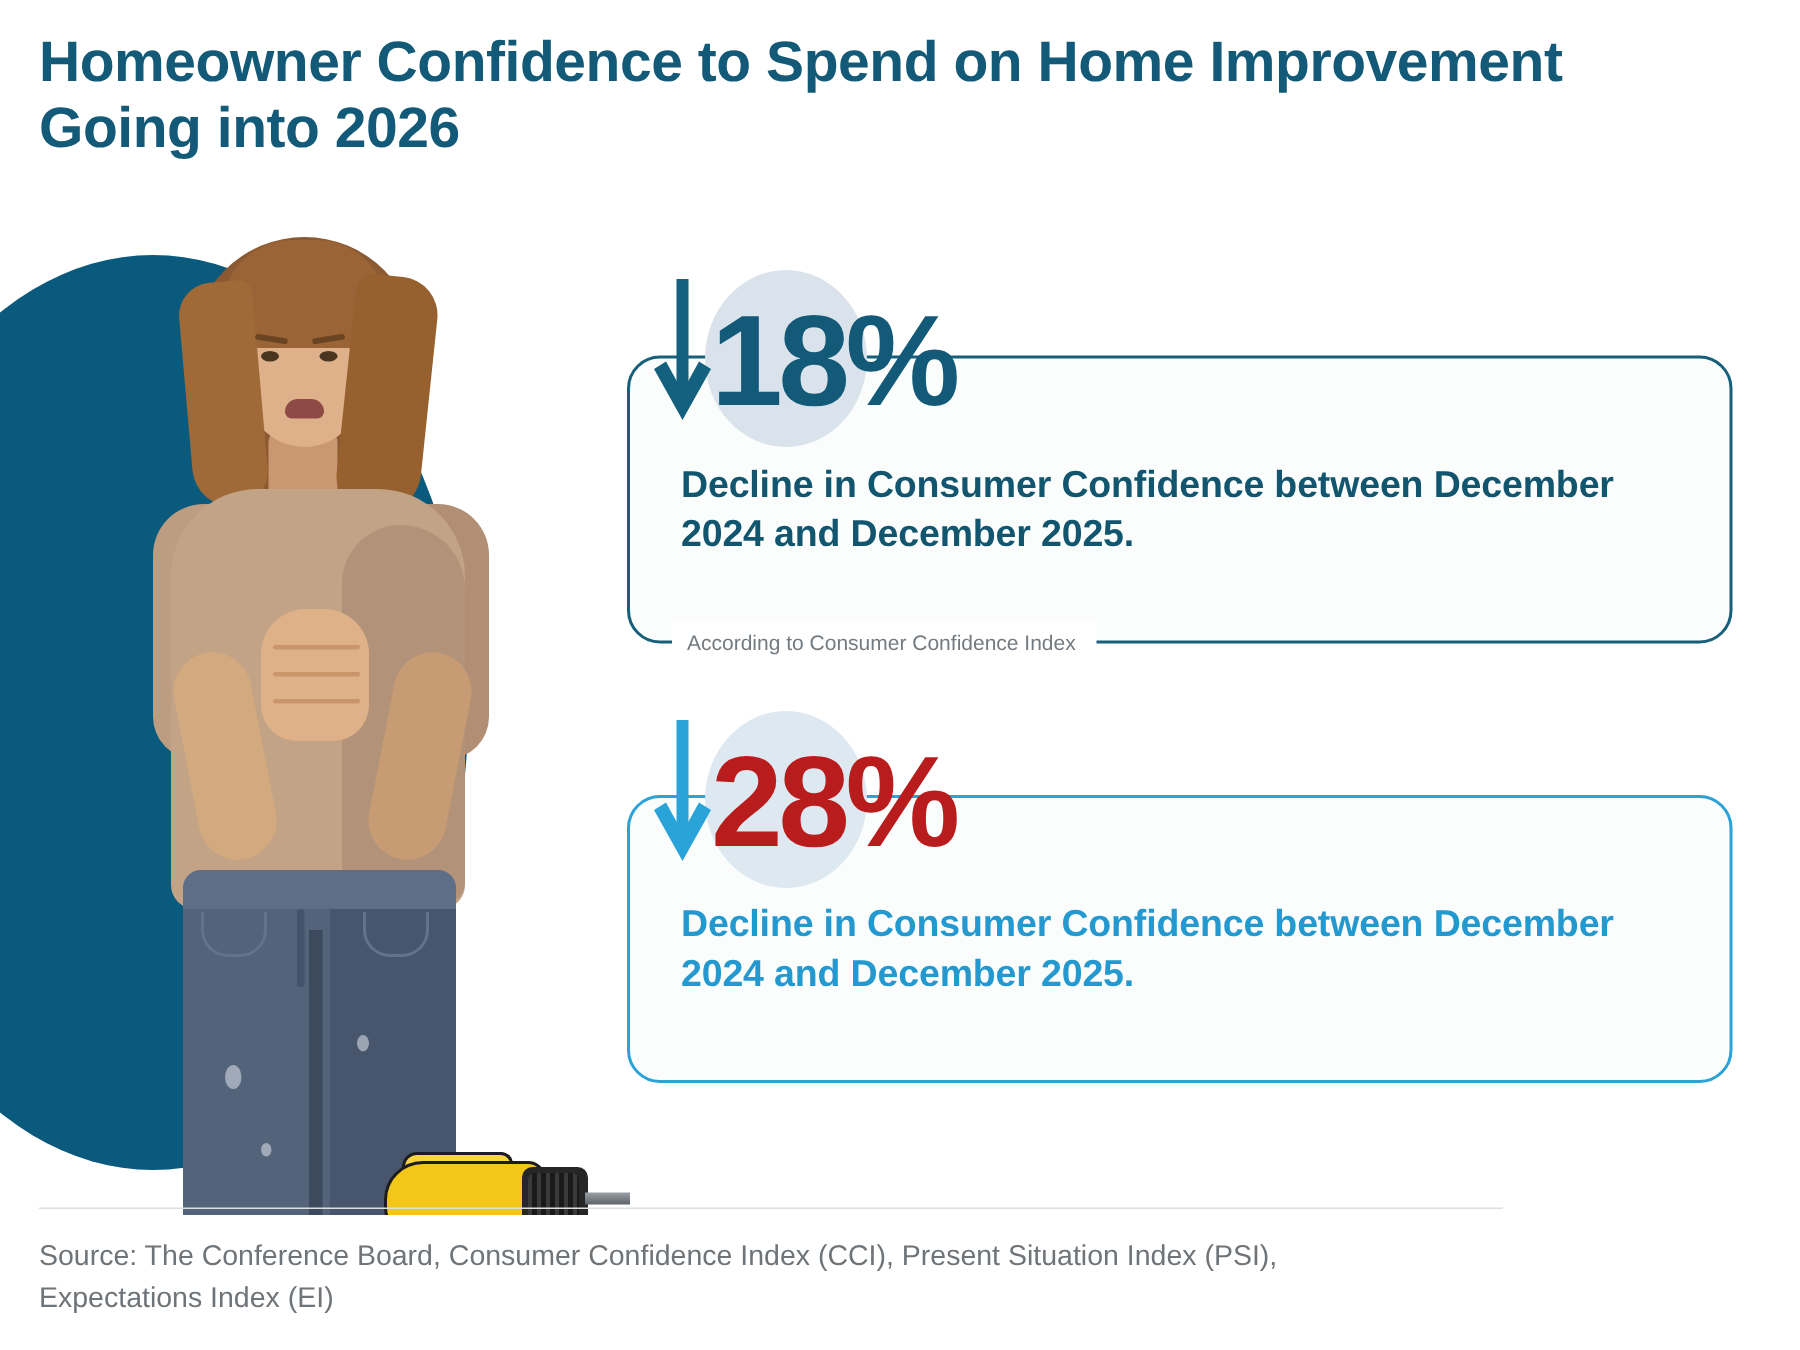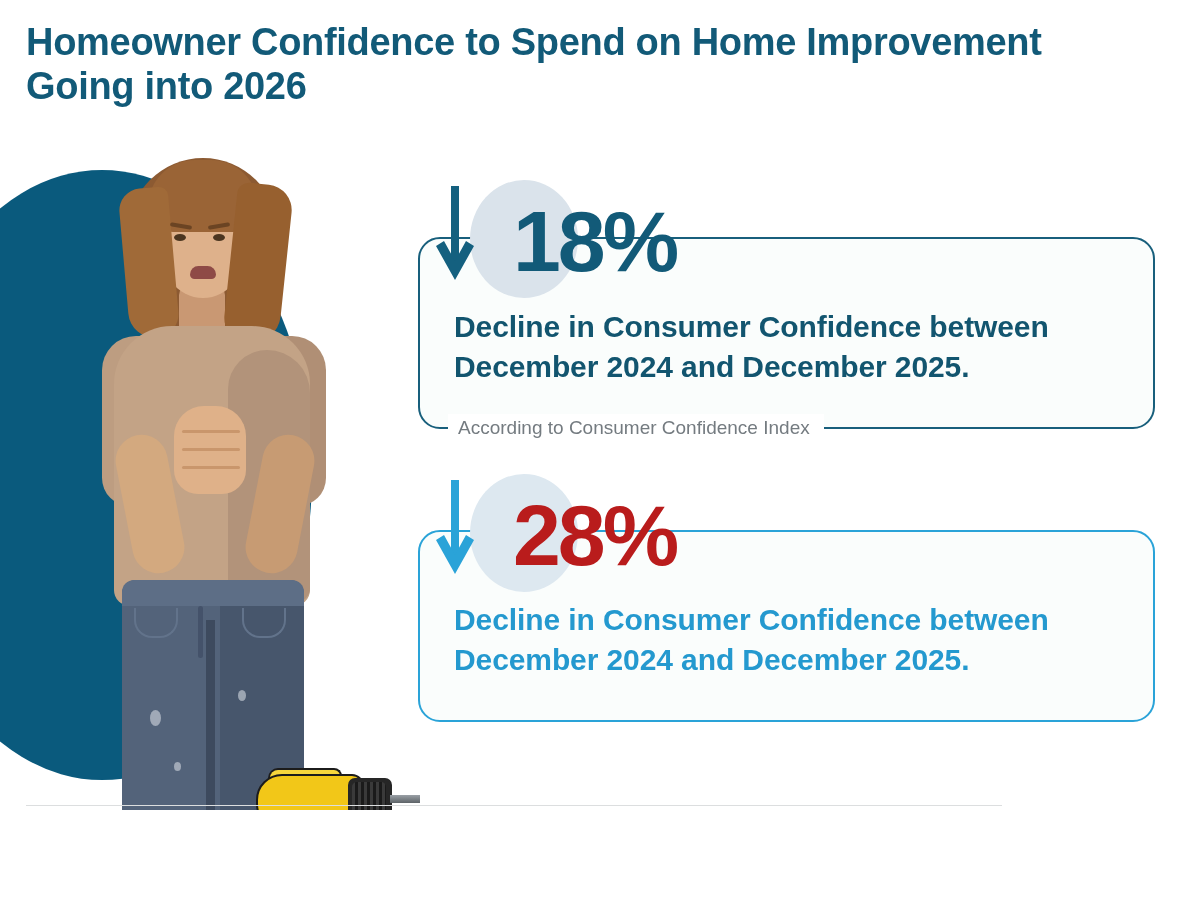--- a/index.html
+++ b/index.html
@@ -217,21 +217,20 @@
   .card-1 { top: 237px; --accent: #185f7c; --num: #125a78; --txt: #12556f; }
   .card-2 { top: 530px; --accent: #2aa3d8; --num: #1d9ad4; --txt: #2499cf; }
 
   
   .stat-head {
     position: absolute;
     left: 434px;
     height: 120px;
     display: flex;
     align-items: center;
-    gap: 39px;
   }
   .stat-head-1 { top: 178px; }
   .stat-head-2 { top: 472px; }
 
   .stat-blob {
     position: absolute;
     left: 36px;
     top: 2px;
     width: 108px;
     height: 118px;
@@ -260,36 +259,36 @@
     margin-top: 6px;
   }
   .stat-number-1 { color: #125a78; }
   .stat-number-2 { color: #b91c1c; }
 
   .card-desc {
     position: absolute;
     left: 36px;
     right: 28px;
     top: 70px;
-    font-size: 30px;
+    font-size: 25px;
     font-weight: 700;
     line-height: 1.32;
     letter-spacing: -0.1px;
   }
   .card-desc-1 { color: #12556f; }
   .card-desc-2 { color: #2499cf; }
 
   
   .card-attr {
     position: absolute;
     left: 448px;
     height: 28px;
     padding: 0 14px 0 10px;
     background: #ffffff;
-    font-size: 19px;
+    font-size: 14px;
     color: #747b80;
     line-height: 28px;
     white-space: nowrap;
   }
   .card-attr-1 { top: 414px; }
   .card-attr-2 { top: 707px; }
 
   
   .divider {
     position: absolute;
@@ -419,15 +418,16 @@
     <div class="stat-blob stat-blob-2"></div>
     <svg class="arrow-icon" viewBox="0 0 44 108">
       <rect x="17" y="2" width="8" height="82" fill="#2aa3d8"></rect>
       <path d="M2 62 L21 96 L40 62 L32 57 L21 77 L10 57 Z" fill="#2aa3d8"></path>
     </svg>
     <div class="stat-number stat-number-2">28%</div>
   </div>
 
 
   <div class="divider"></div>
+  <div class="source">Source: The Conference Board, Consumer Confidence Index (CCI), Present Situation Index (PSI), Expectations Index (EI)</div>
 
 
 </div>
 
 </body></html>

